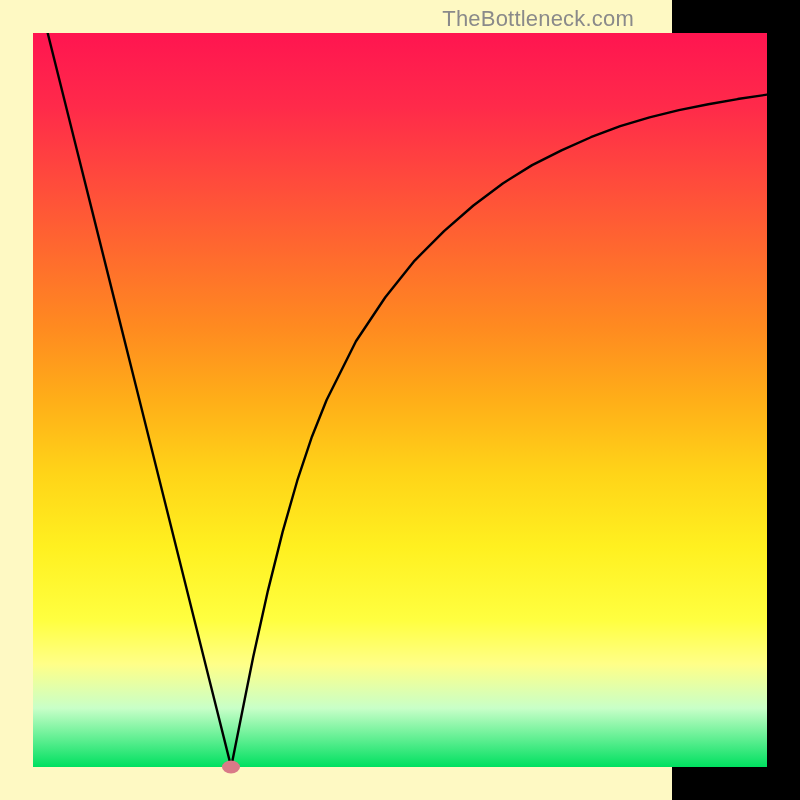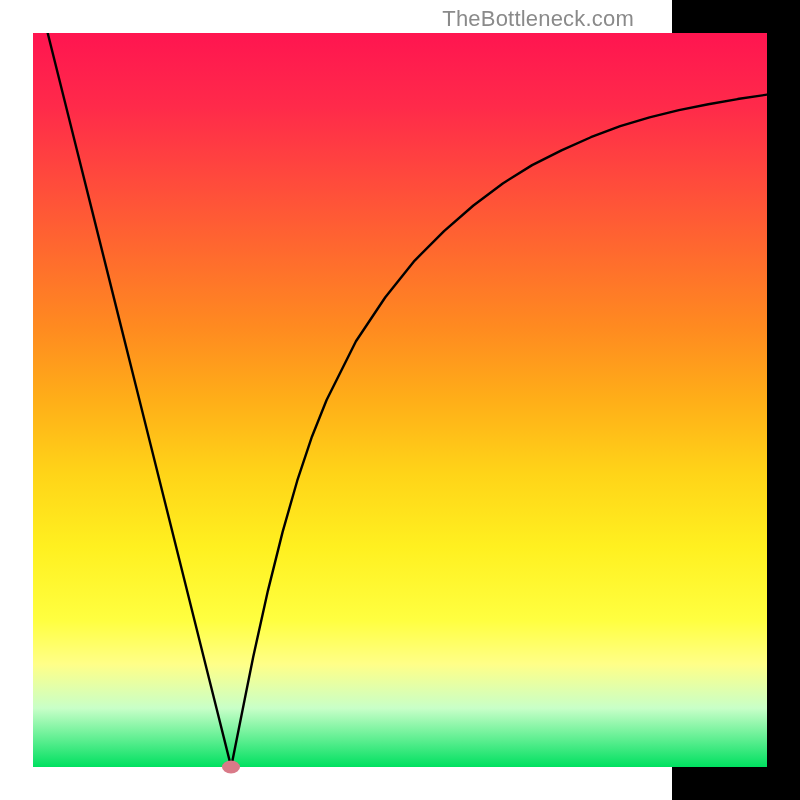--- a/index.html
+++ b/index.html
@@ -7,21 +7,21 @@
     padding: 0;
     width: 800px;
     height: 800px;
     background: #000;
     overflow: hidden;
   }
   .frame {
     position: relative;
     width: 672px;
     height: 800px;
-    background: #ffffff;
+    background: #fef9c3;
   }
   .plot-area {
     position: absolute;
     left: 33px;
     top: 33px;
     width: 734px;
     height: 734px;
     background: linear-gradient(to bottom,
       #ff1550 0%,
       #ff2a4a 10%,

